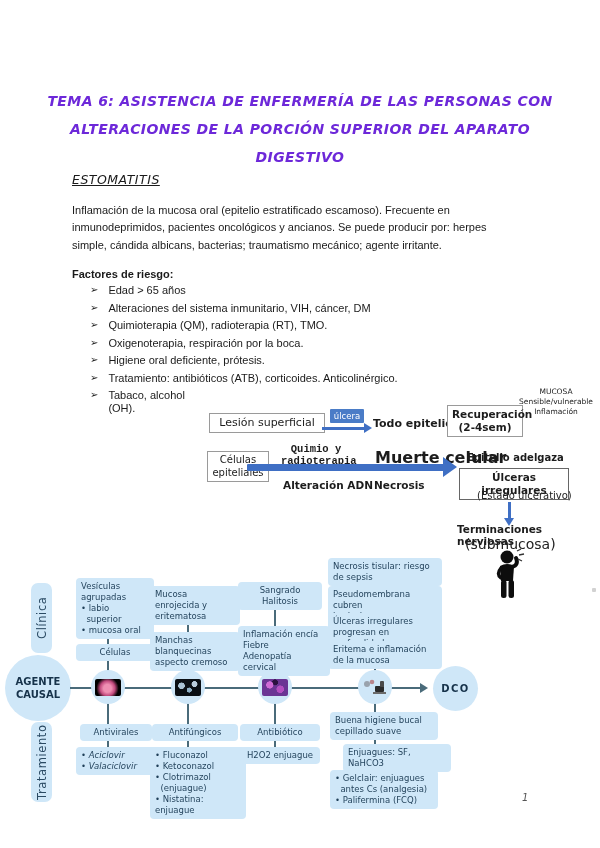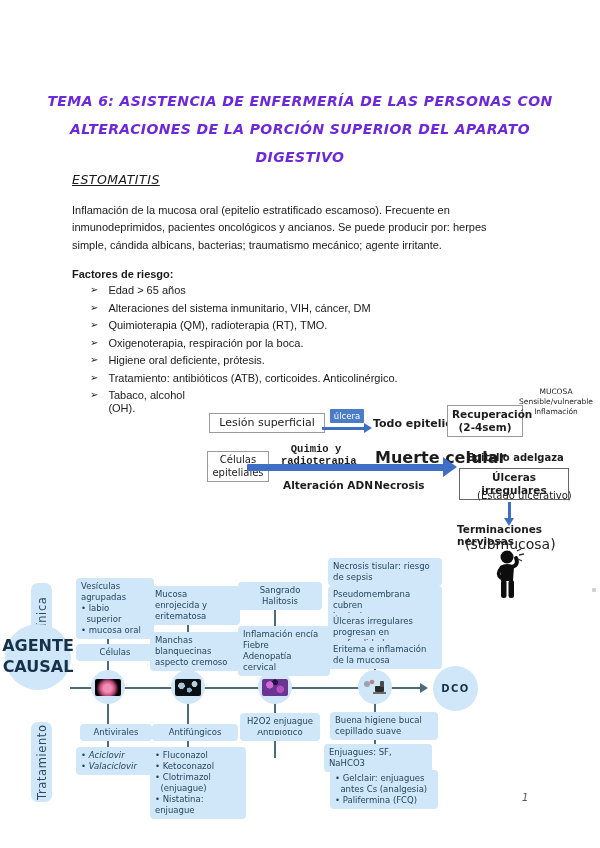--- a/index.html
+++ b/index.html
@@ -55,23 +55,23 @@
   .submucosa{top:536px;left:465px;font-size:14px;color:#222;}
   .person{top:548px;left:492px;}
 
   
   .blue{background:#cfe7f8;color:#1f3f58;}
   .vlabel{width:21px;border-radius:7px;display:flex;align-items:center;justify-content:center;
           writing-mode:vertical-rl;transform:rotate(180deg);
           font-family:"DejaVu Sans",sans-serif;font-size:11.5px;letter-spacing:.6px;color:#2a4a63;}
   .clinica{top:583px;left:31px;height:70px;}
   .tratamiento{top:722px;left:31px;height:80px;}
-  .agente{top:624px;left:5px;width:66px;height:66px;border-radius:50%;
+  .agente{top:655px;left:5px;width:66px;height:66px;border-radius:50%;
           display:flex;align-items:center;justify-content:center;text-align:center;
-          font-size:16px;font-weight:bold;line-height:1.3;white-space:pre-line;
+          font-size:10px;font-weight:bold;line-height:1.3;white-space:pre-line;
           font-family:"DejaVu Sans",sans-serif;color:#16324a;}
   .timeline{top:687px;left:70px;width:352px;height:2px;background:#4a6b7a;z-index:0;}
   .timelineh{top:683px;left:420px;width:0;height:0;border-left:8px solid #4a6b7a;
              border-top:5px solid transparent;border-bottom:5px solid transparent;z-index:0;}
   .dco{top:666px;left:433px;width:45px;height:45px;border-radius:50%;
        display:flex;align-items:center;justify-content:center;font-size:10px;
        font-weight:bold;letter-spacing:1.5px;color:#16324a;
        font-family:"DejaVu Sans",sans-serif;}
   .vline{width:2px;background:#4a6b7a;z-index:0;}
   .v1{left:107px;top:598px;height:160px;}
@@ -98,22 +98,22 @@
   .ctr{text-align:center;}
   
   .c1a{left:76px;top:578px;width:68px;}   .c1b{left:76px;top:644px;width:68px;}
   .c2a{left:150px;top:586px;width:80px;}  .c2b{left:150px;top:632px;width:80px;}
   .c3a{left:238px;top:582px;width:74px;}  .c3b{left:238px;top:626px;width:82px;}
   .c4a{left:328px;top:558px;width:104px;} .c4b{left:328px;top:586px;width:104px;}
   .c4c{left:328px;top:613px;width:104px;} .c4d{left:328px;top:641px;width:104px;}
   
   .t1a{left:80px;top:724px;width:62px;}   .t1b{left:76px;top:747px;width:72px;font-style:italic;}
   .t2a{left:152px;top:724px;width:76px;}  .t2b{left:150px;top:747px;width:86px;}
-  .t3a{left:240px;top:724px;width:70px;}  .t3b{left:240px;top:713px;width:70px;}
-  .t4a{left:330px;top:712px;width:98px;}  .t4b{left:324px;top:744px;width:98px;}
+  .t3a{left:240px;top:724px;width:70px;}  .t3b{left:240px;top:747px;width:70px;}
+  .t4a{left:330px;top:712px;width:98px;}  .t4b{left:343px;top:744px;width:98px;}
   .t4c{left:330px;top:770px;width:98px;}
 
   .pagenum{top:792px;left:522px;font-size:10px;font-style:italic;color:#555;
            font-family:"DejaVu Sans",sans-serif;}
   .smudge{top:588px;left:592px;width:4px;height:4px;background:#bfbfbf;opacity:.7;border-radius:1px;}
 </style>
 </head>
 <body>
 
 <div class="page">

